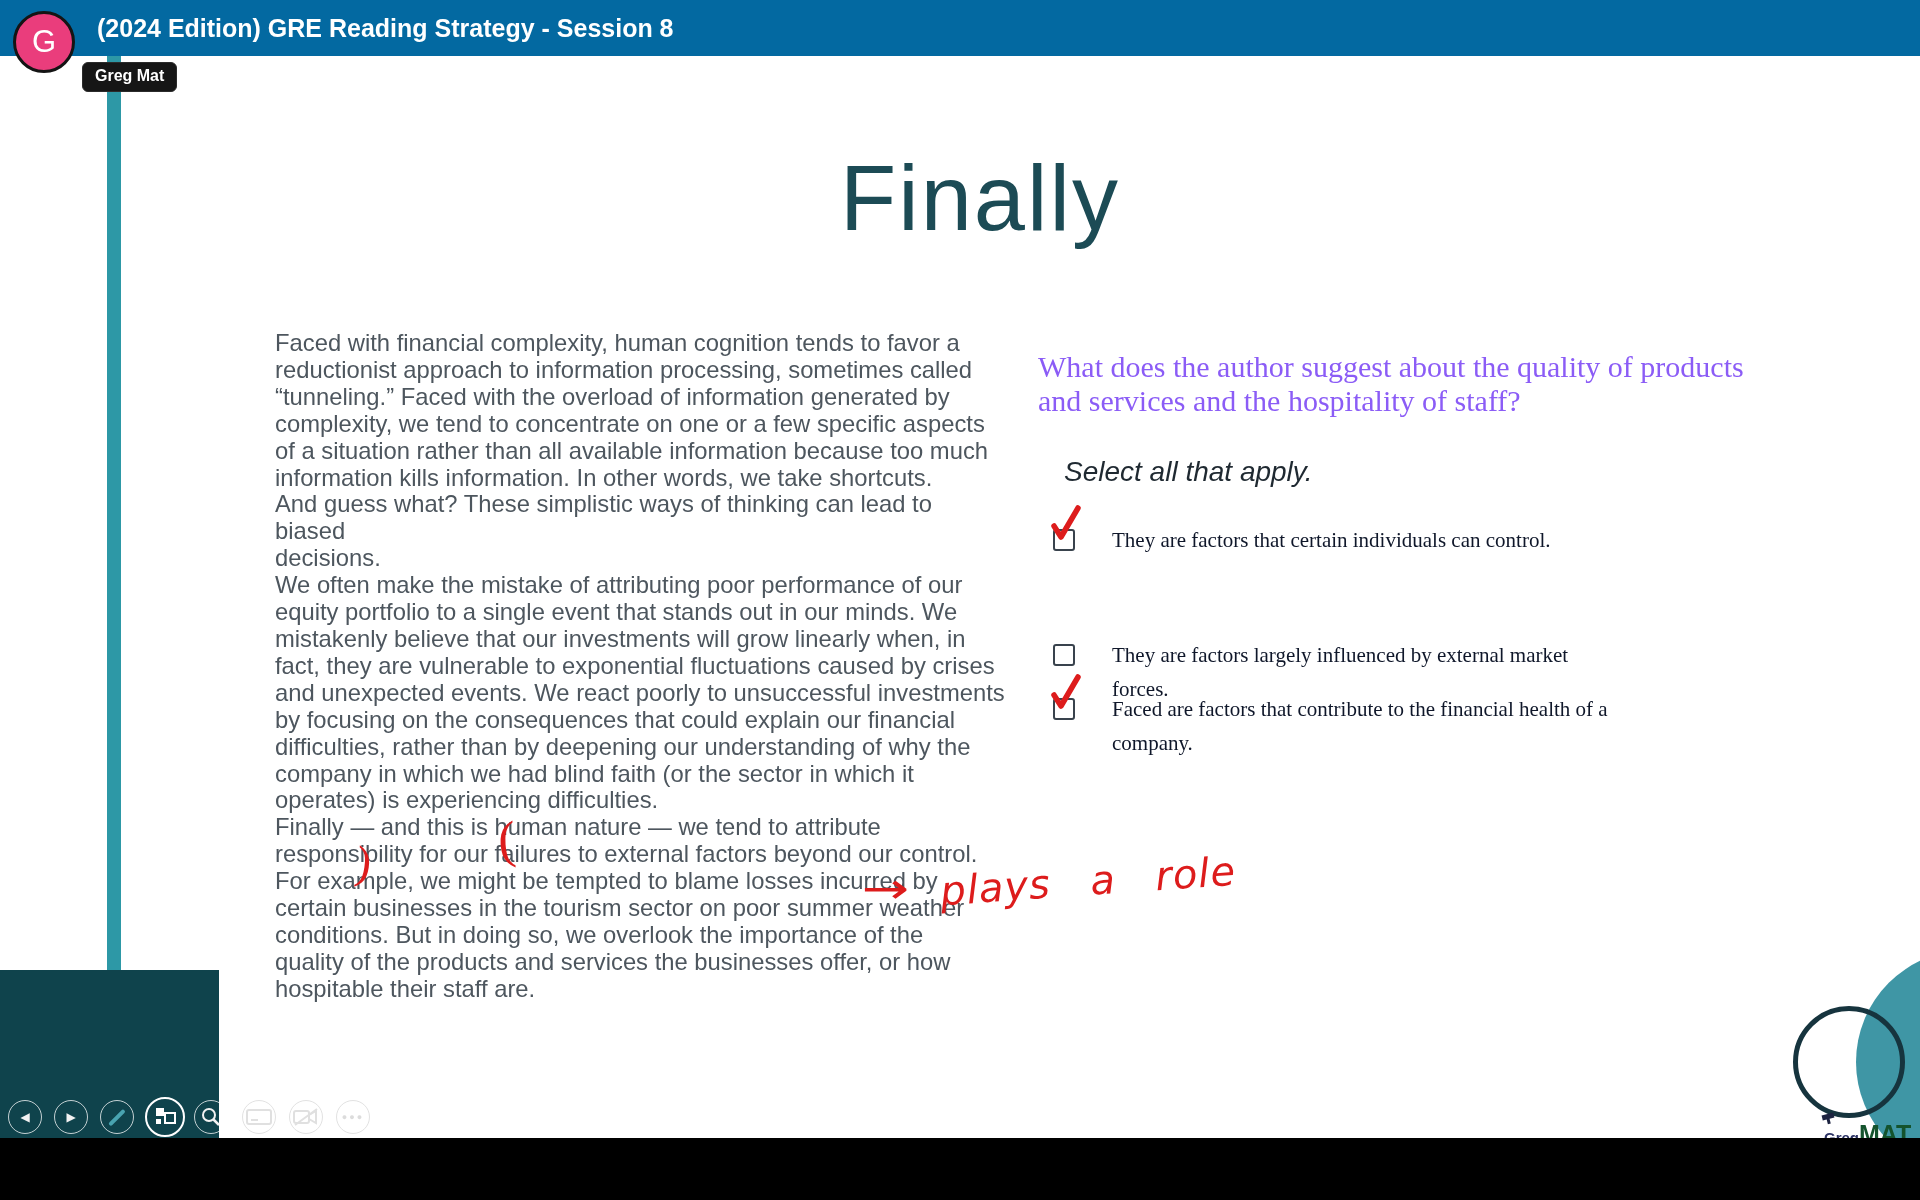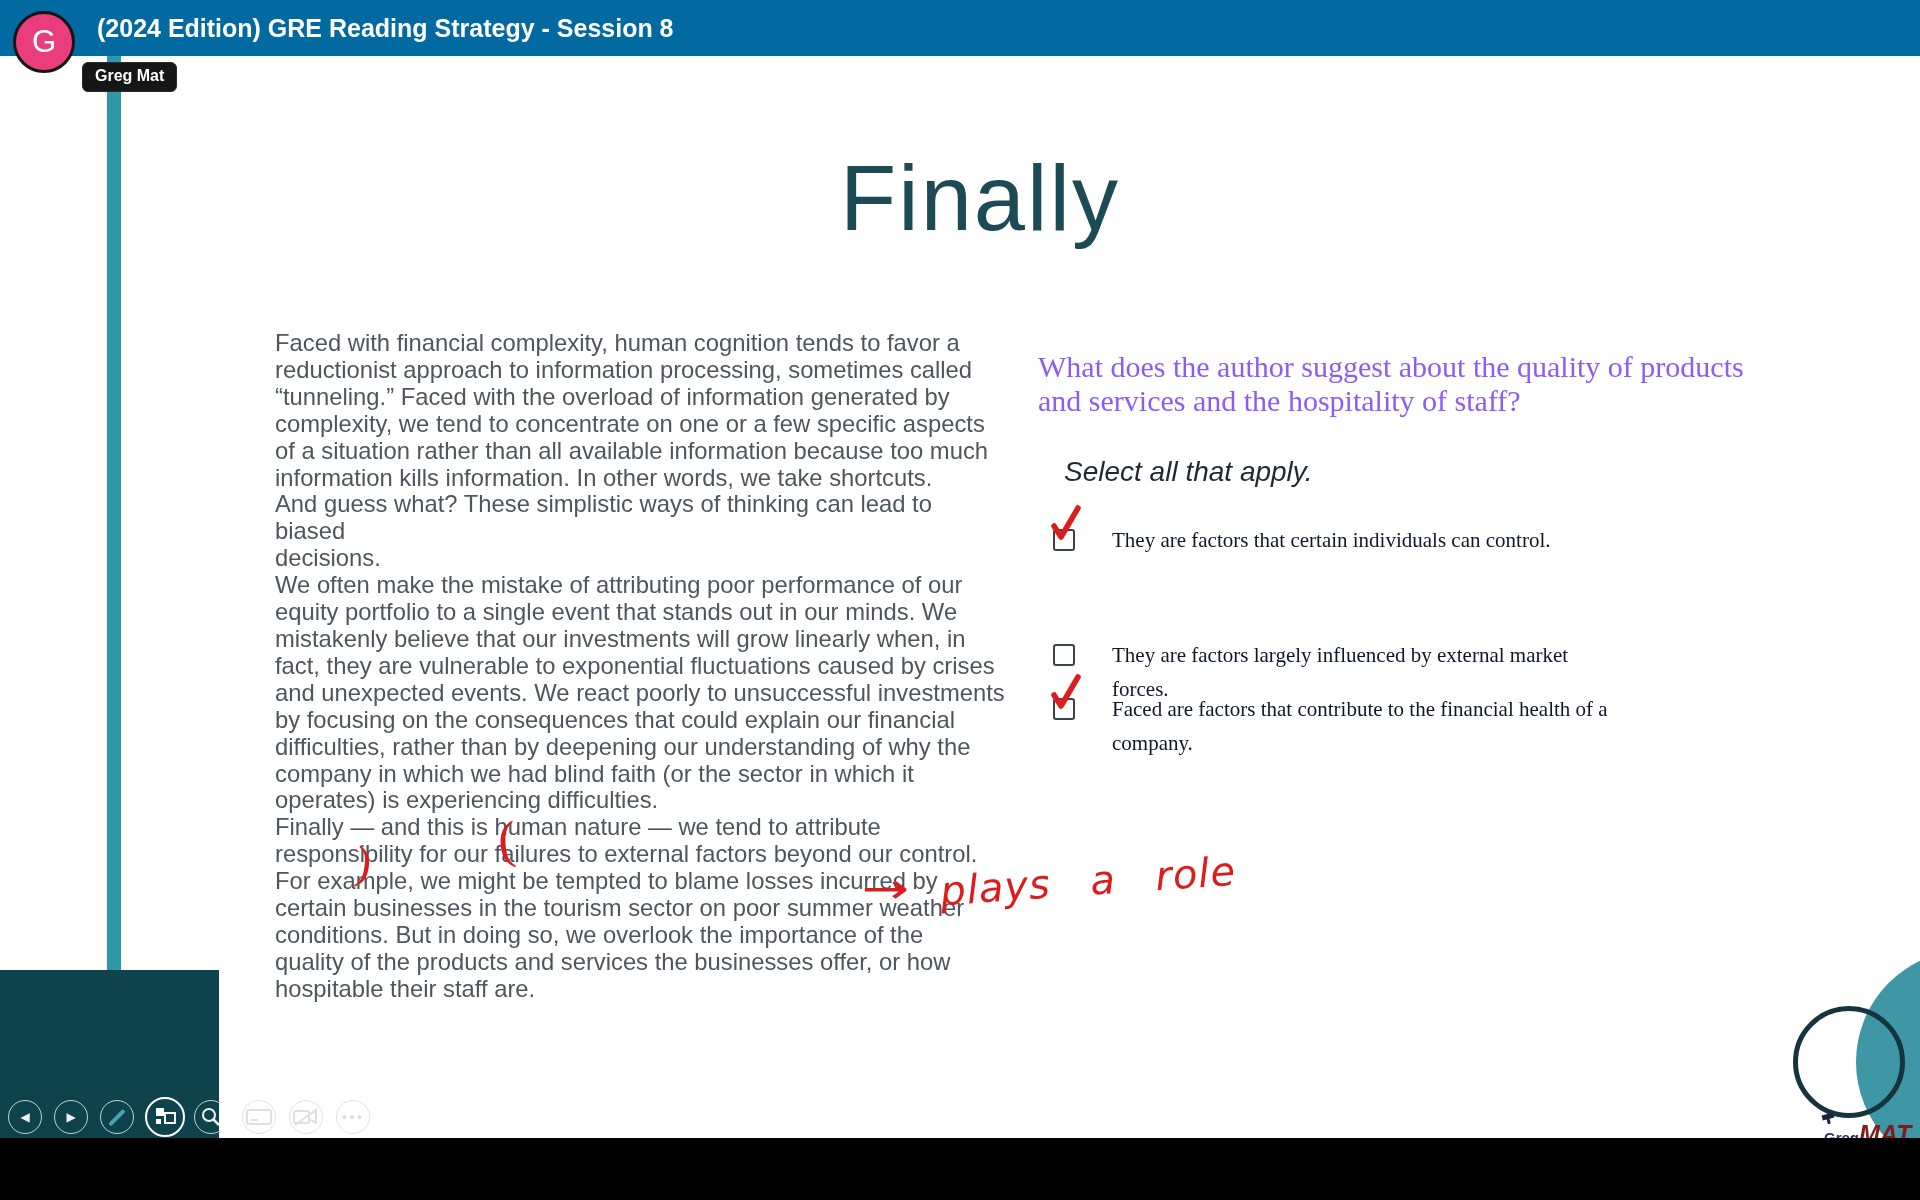--- a/index.html
+++ b/index.html
@@ -58,21 +58,21 @@
   .pen-line{width:3.5px;height:21px;background:#49a3b0;transform:rotate(45deg);border-radius:2px;}
   .dots{color:#dcdcdc;font-size:9px;letter-spacing:2px;font-weight:bold;}
 
   
   .teal-blob{position:absolute;left:1856px;top:950px;width:224px;height:224px;border-radius:50%;
              background:#3f96a5;z-index:6;}
   .ring{position:absolute;left:1793px;top:1006px;width:112px;height:112px;border-radius:50%;
         border:5px solid #16343e;box-sizing:border-box;z-index:7;}
   .logo{position:absolute;left:1824px;top:1120px;z-index:8;white-space:nowrap;}
   .logo .greg{font-size:15px;font-weight:bold;color:#2b3264;}
-  .logo .mat{font-size:25px;font-weight:bold;font-style:italic;color:#7f1d1d;}
+  .logo .mat{font-size:25px;font-weight:bold;color:#14532d;}
   .logo .cap{position:absolute;left:-2px;top:-6px;width:12px;height:5px;background:#1c2340;
              transform:rotate(-14deg);}
   .logo .cap:after{content:"";position:absolute;left:4px;top:4px;width:3px;height:6px;background:#1c2340;}
 
   
   .bottom-strip{position:absolute;left:0;top:1138px;width:1920px;height:62px;background:#000;z-index:10;}
 </style>
 </head>
 <body>
 

